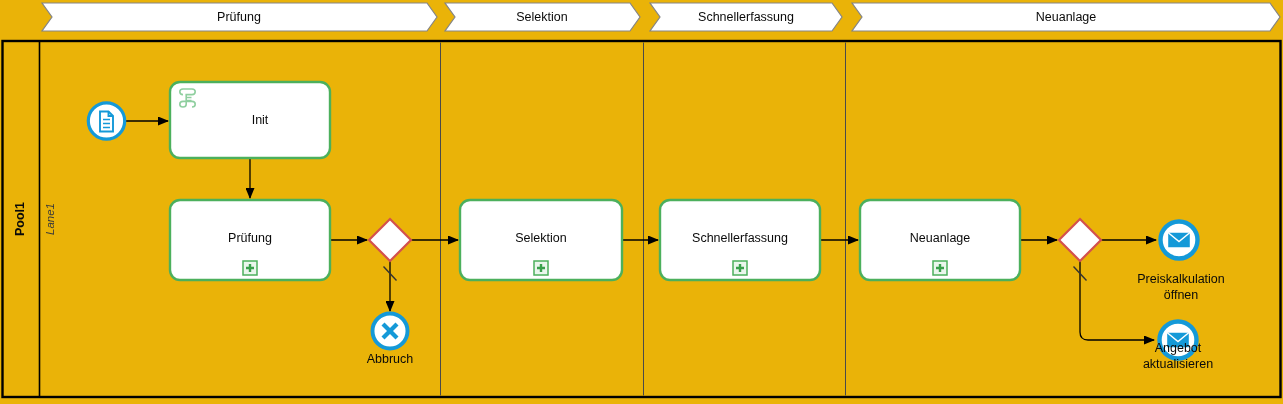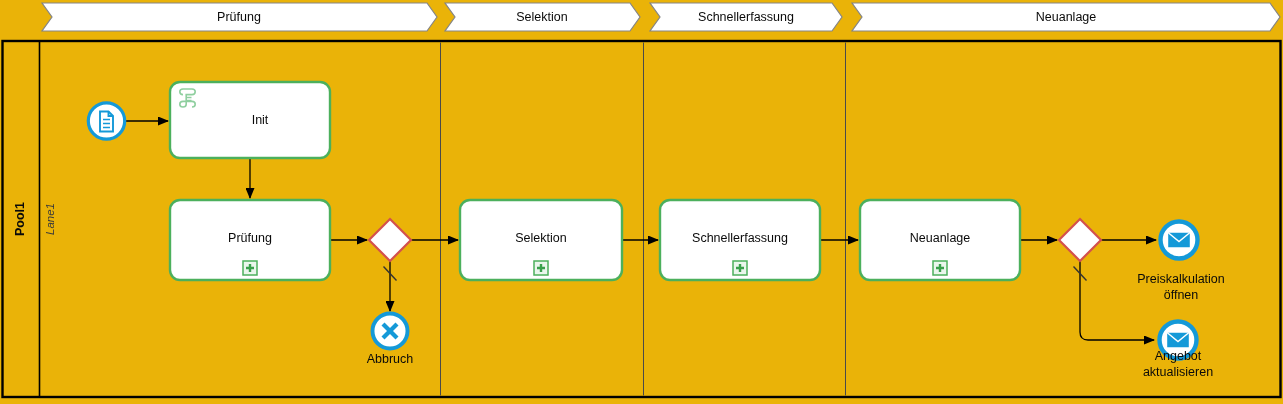--- a/index.html
+++ b/index.html
@@ -146,15 +146,15 @@
   <div class="lbl lane-lbl" style="left:50px;top:219px;">Lane1</div>
 
   <div class="lbl" style="left:252px;top:120px;padding-left:16px;">Init</div>
   <div class="lbl" style="left:250px;top:238px;">Prüfung</div>
   <div class="lbl" style="left:541px;top:238px;">Selektion</div>
   <div class="lbl" style="left:740px;top:238px;">Schnellerfassung</div>
   <div class="lbl" style="left:940px;top:238px;">Neuanlage</div>
 
   <div class="lbl" style="left:390px;top:359px;">Abbruch</div>
   <div class="lbl wrap" style="left:1181px;top:279px;width:110px;margin-top:8px;">Preiskalkulation öffnen</div>
-  <div class="lbl wrap" style="left:1178px;top:364px;width:96px;">Angebot aktualisieren</div>
+  <div class="lbl wrap" style="left:1178px;top:356px;width:96px;">Angebot aktualisieren</div>
 
 </div>
 
 </body></html>

